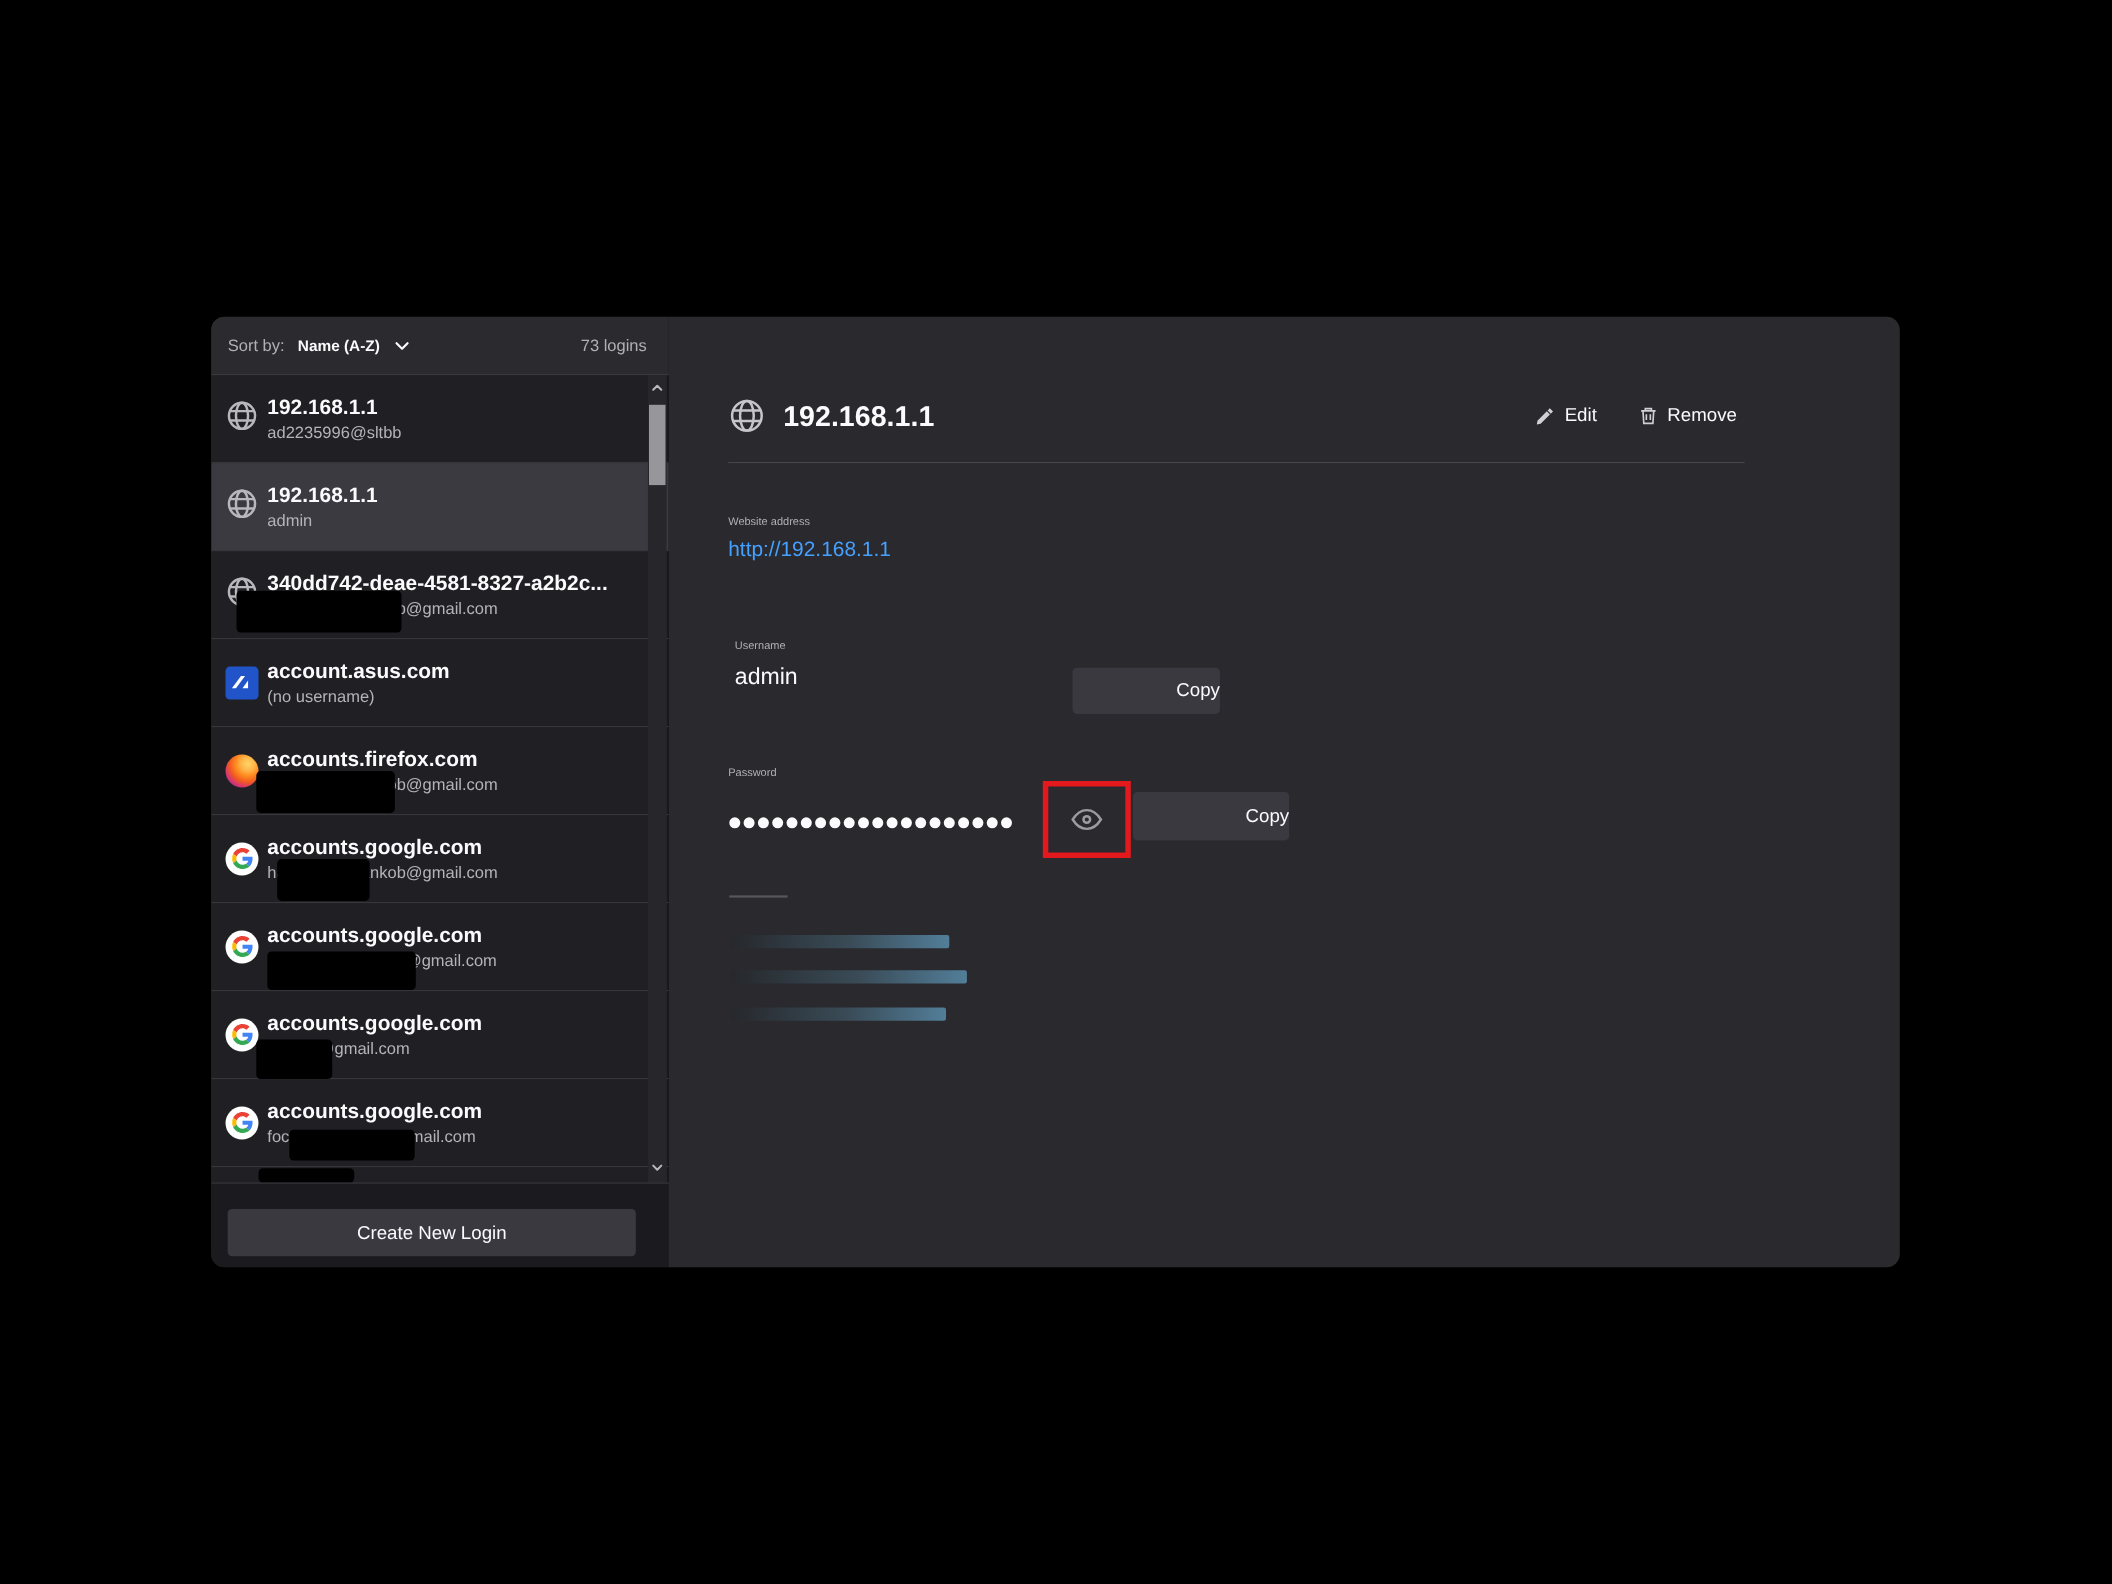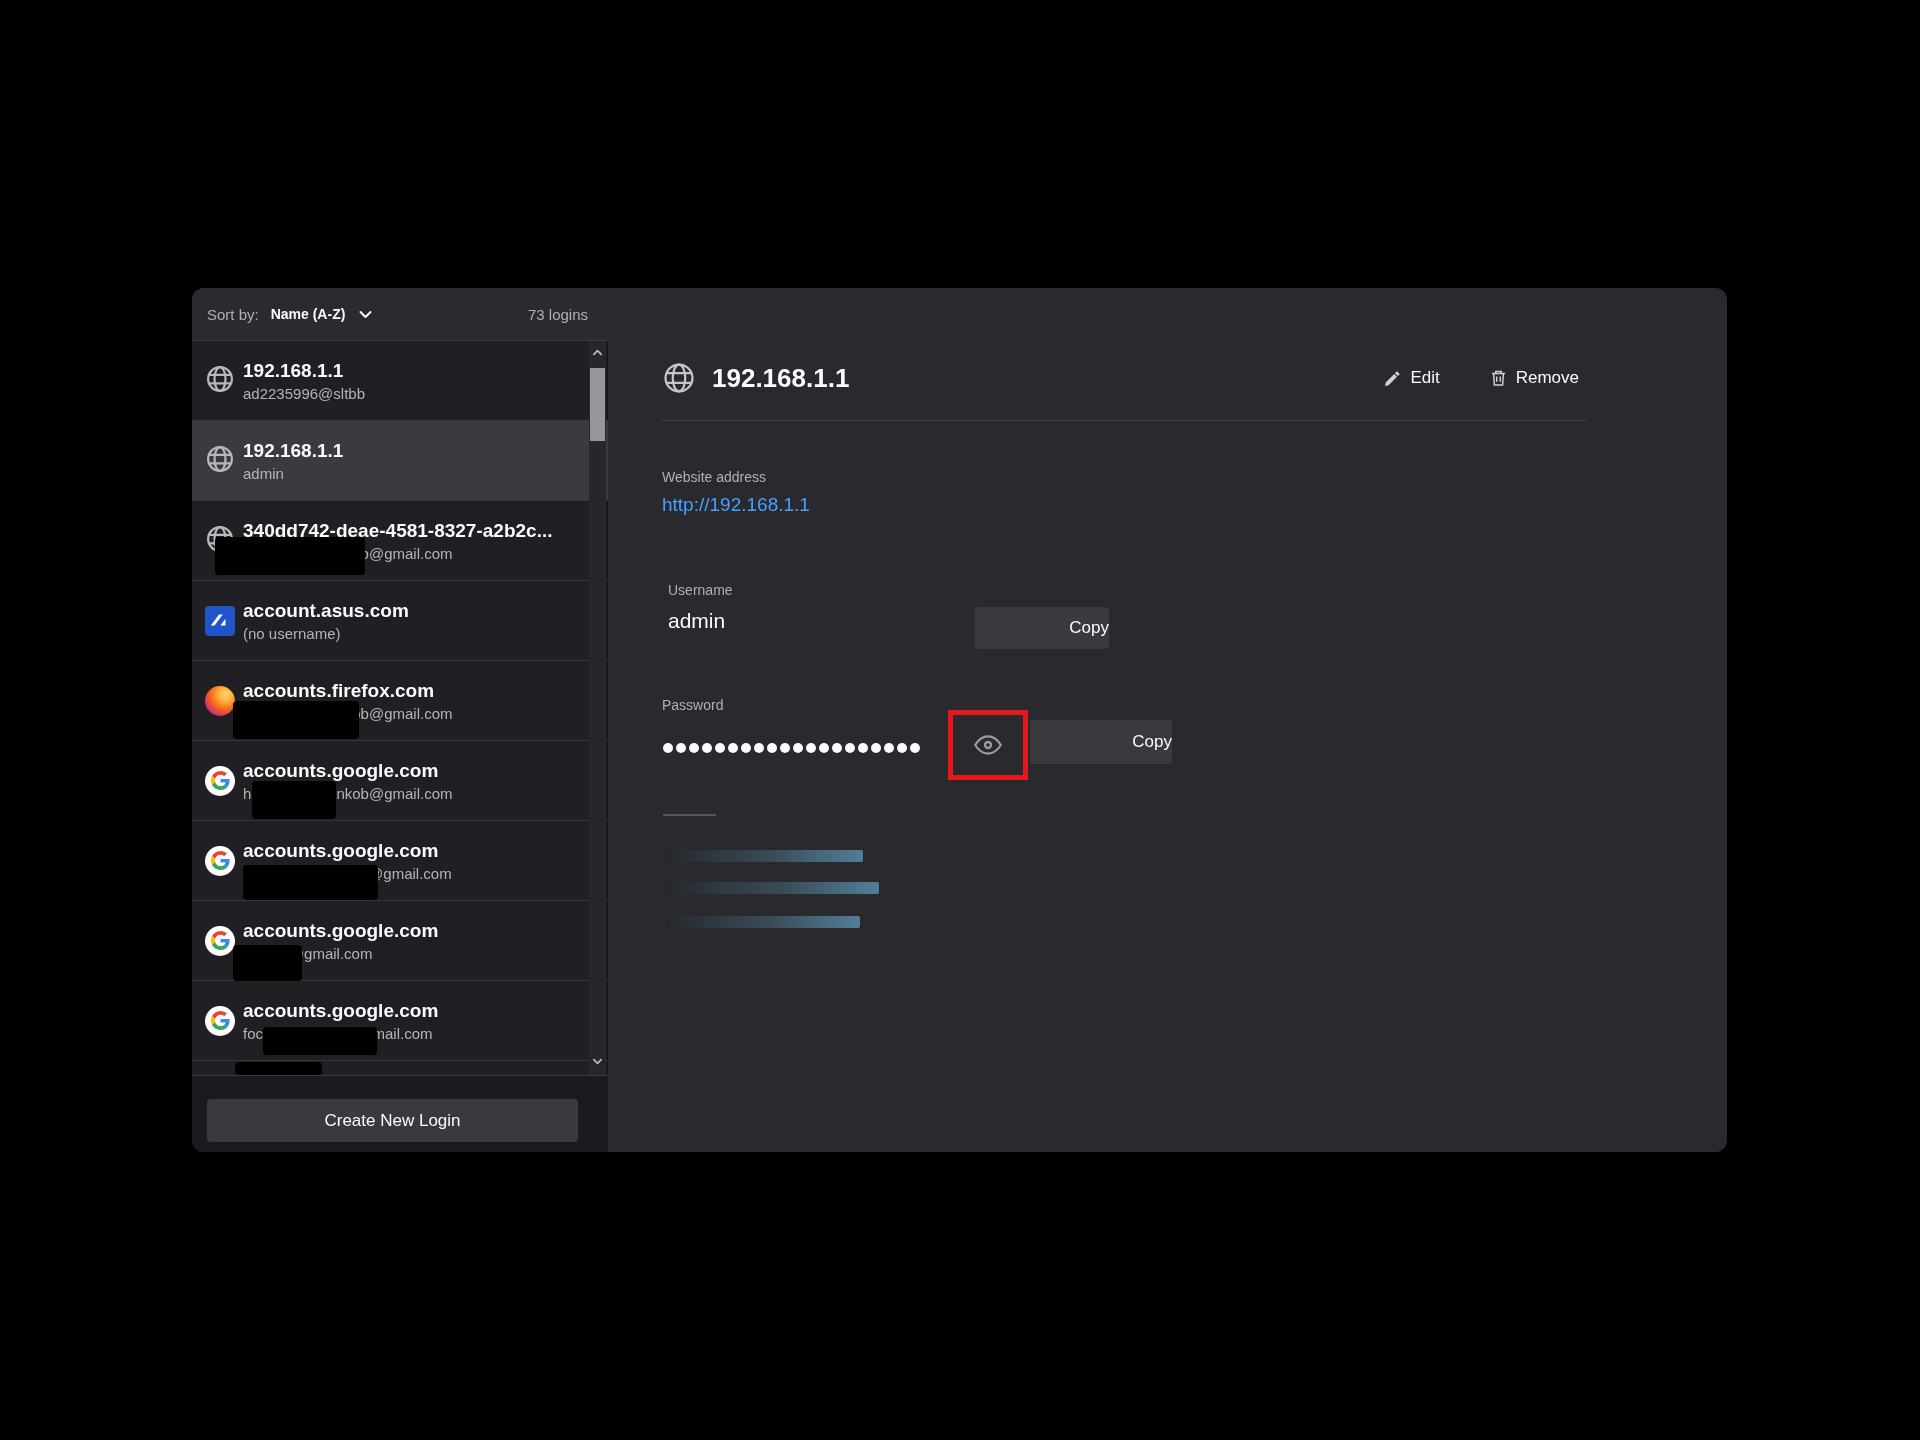--- a/index.html
+++ b/index.html
@@ -46,26 +46,26 @@
                  background:#1b1b1f; border-top:1px solid #3a3a3e; }
   .create-btn { position:absolute; left:15px; top:23px; width:371px; height:43px;
                 background:#3a393f; border:none; border-radius:4px; color:#fbfbfe;
                 font-size:17px; font-family:inherit; cursor:pointer; }
 
   
   .main { position:absolute; left:416px; top:0; width:1119px; height:864px; background:#29292e; }
   .detail-header { position:absolute; left:54px; right:148px; top:62px; height:56px;
                    display:flex; align-items:center; }
   .detail-title { color:#fbfbfe; font-size:26px; font-weight:600; margin-left:16px; }
-  .hdr-actions { margin-left:auto; display:flex; gap:50px; }
+  .hdr-actions { margin-left:auto; display:flex; gap:38px; }
   .ghost-btn { display:flex; align-items:center; gap:9px; background:none; border:none;
                color:#fbfbfe; font-size:17px; font-family:inherit; cursor:pointer; }
   .hdr-divider { position:absolute; left:54px; top:132px; width:924px; height:1px; background:#47474b; }
 
-  .field-label { color:#b1b1b3; font-size:14px; }
+  .field-label { color:#b1b1b3; font-size:10px; }
   .sec-website { position:absolute; left:54px; top:181px; }
   .website-link { display:block; margin-top:9px; color:#45a1ff; font-size:19px; text-decoration:none; }
   .sec-username { position:absolute; left:60px; top:294px; }
   .username-value { margin-top:11px; color:#fbfbfe; font-size:21px; }
   .copy-btn { position:absolute; background:#3a393f; border:none; border-radius:4px;
               color:#fbfbfe; font-size:17px; font-family:inherit; cursor:pointer;text-align:right; }
   .copy-username { left:367px; top:319px; width:134px; height:42px; }
   .copy-password { left:422px; top:432px; width:142px; height:44px; }
 
   .password-label { position:absolute; left:54px; top:409px; }

